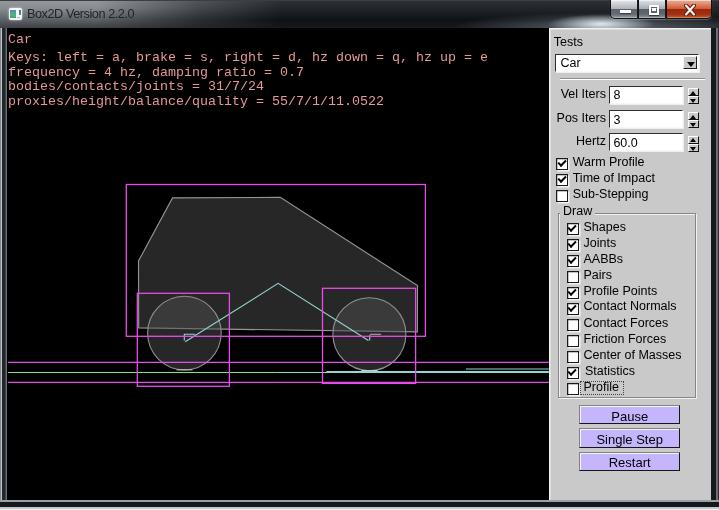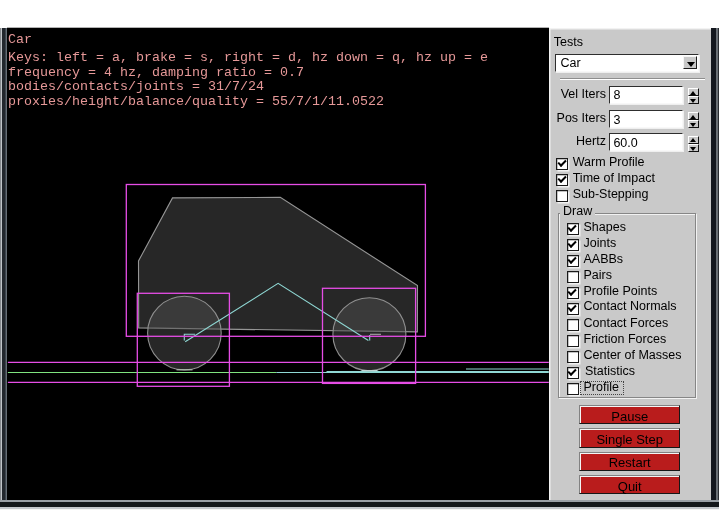--- a/index.html
+++ b/index.html
@@ -46,21 +46,21 @@
 .spin{position:absolute;left:138.8px;width:11.4px;height:16px}
 .spin .u,.spin .d{position:absolute;left:0;width:11.4px;height:7.8px;background:#c9c9c9;border-top:1px solid #fff;border-left:1px solid #fff;border-bottom:1.5px solid #111;border-right:1.5px solid #111}
 .spin .u{top:0}.spin .d{top:8.1px}
 .spin .tu{position:absolute;left:1.6px;top:1.6px;border-left:3.8px solid transparent;border-right:3.8px solid transparent;border-bottom:4.4px solid #000}
 .spin .td{position:absolute;left:1.6px;top:1.8px;border-left:3.8px solid transparent;border-right:3.8px solid transparent;border-top:4.4px solid #000}
 .cb{position:absolute;width:12.2px;height:12px;background:#fff;border:1.2px solid #1a1a1a;box-shadow:1.5px 1.5px 0 #f2f2f2, inset 0.5px 0.5px 0 #888}
 .cb .chk{position:absolute;left:0.7px;top:1.4px;width:7.6px;height:4.6px;border-left:2.6px solid #000;border-bottom:2.6px solid #000;transform:rotate(-45deg)}
 #grp{left:9.4px;top:185.2px;width:138px;height:185.4px;border:1px solid #868686;box-shadow:inset 1px 1px 0 #f2f2f2, 1px 1px 0 #f2f2f2}
 #grplb{left:11px;top:176.4px;background:#c9c9c9;padding:0 3px}
 #focus{left:31px;top:353px;width:44px;height:14.5px;border:1px dotted #444}
-.btn{position:absolute;left:30.2px;width:101px;height:19.2px;background:#b91c1c;border-top:1px solid #828282;border-left:1px solid #828282;border-bottom:1.6px solid #161616;border-right:1.6px solid #161616;box-shadow:inset 1px 1px 0 #f4f4f4;color:#000;font-size:13px;text-align:center;padding-top:2.6px;line-height:normal}
+.btn{position:absolute;left:30.2px;width:101px;height:19.2px;background:#c4b5fd;border-top:1px solid #828282;border-left:1px solid #828282;border-bottom:1.6px solid #161616;border-right:1.6px solid #161616;box-shadow:inset 1px 1px 0 #f4f4f4;color:#000;font-size:13px;text-align:center;padding-top:2.6px;line-height:normal}
 </style></head><body>
 <div id="win">
  <svg class="abs" style="left:0;top:0" width="719" height="510" viewBox="0 0 719 510">
   <rect x="7" y="27.7" width="542" height="472.3" fill="#000"></rect>
   <g font-family="Liberation Mono, monospace" font-size="13.333" fill="#e69898">
    <text x="8" y="42.9">Car</text>
    <text x="8" y="60.8">Keys: left = a, brake = s, right = d, hz down = q, hz up = e</text>
    <text x="8" y="75.6">frequency = 4 hz, damping ratio = 0.7</text>
    <text x="8" y="90.4">bodies/contacts/joints = 31/7/24</text>
    <text x="8" y="105.2">proxies/height/balance/quality = 55/7/1/11.0522</text>
@@ -168,18 +168,43 @@
   <div class="cb" style="left:17.8px;top:339.1px">
         <div class="chk"></div>
       </div>
   <div class="lb" style="left:36px;top:336.3px">Statistics</div>
   <div class="cb" style="left:17.8px;top:355.1px"></div>
   <div class="lb" style="left:34.5px;top:352.3px">Profile</div>
   <div id="focus" class="abs"></div>
   <div class="btn" style="top:377.5px">Pause</div>
   <div class="btn" style="top:400.8px">Single Step</div>
   <div class="btn" style="top:424.1px">Restart</div>
-  <div class="btn" style="top:447.4px">Quit</div>
+ </div>
+ <div id="title" class="abs">
+  <div id="tlight" class="abs"></div>
+      <div class="abs" style="left:0;top:0;width:719px;height:1px;background:#3b3f43"></div>
+      <div id="icon" class="abs">
+        <div class="i1"></div>
+        <div class="i2"></div>
+        <div class="i3"></div>
+      </div>
+  <div id="ttext" class="abs">Box2D Version 2.2.0</div>
+  <div id="caps" class="abs">
+   <div class="cap" id="bmin">
+          <div class="abs" id="gmin"></div>
+        </div>
+   <div class="cap" id="bmax">
+          <div class="abs" id="gmax">
+            <div class="dot"></div>
+          </div>
+        </div>
+   <div class="cap" id="bclose">
+    <svg id="gx" class="abs" width="12" height="12" viewBox="0 0 12 12">
+     <path d="M2 1.5L10 10.5 M10 1.5L2 10.5" stroke="#6e2008" stroke-width="4.2" stroke-linecap="round"></path>
+     <path d="M2 1.5L10 10.5 M10 1.5L2 10.5" stroke="#f2f5f8" stroke-width="2.1" stroke-linecap="round"></path>
+    </svg>
+   </div>
+  </div>
  </div>
  <div id="bleft" class="abs"></div>
  <div id="bright" class="abs"></div>
  <div id="bbot" class="abs"></div>
 </div>
 
 </body></html>

